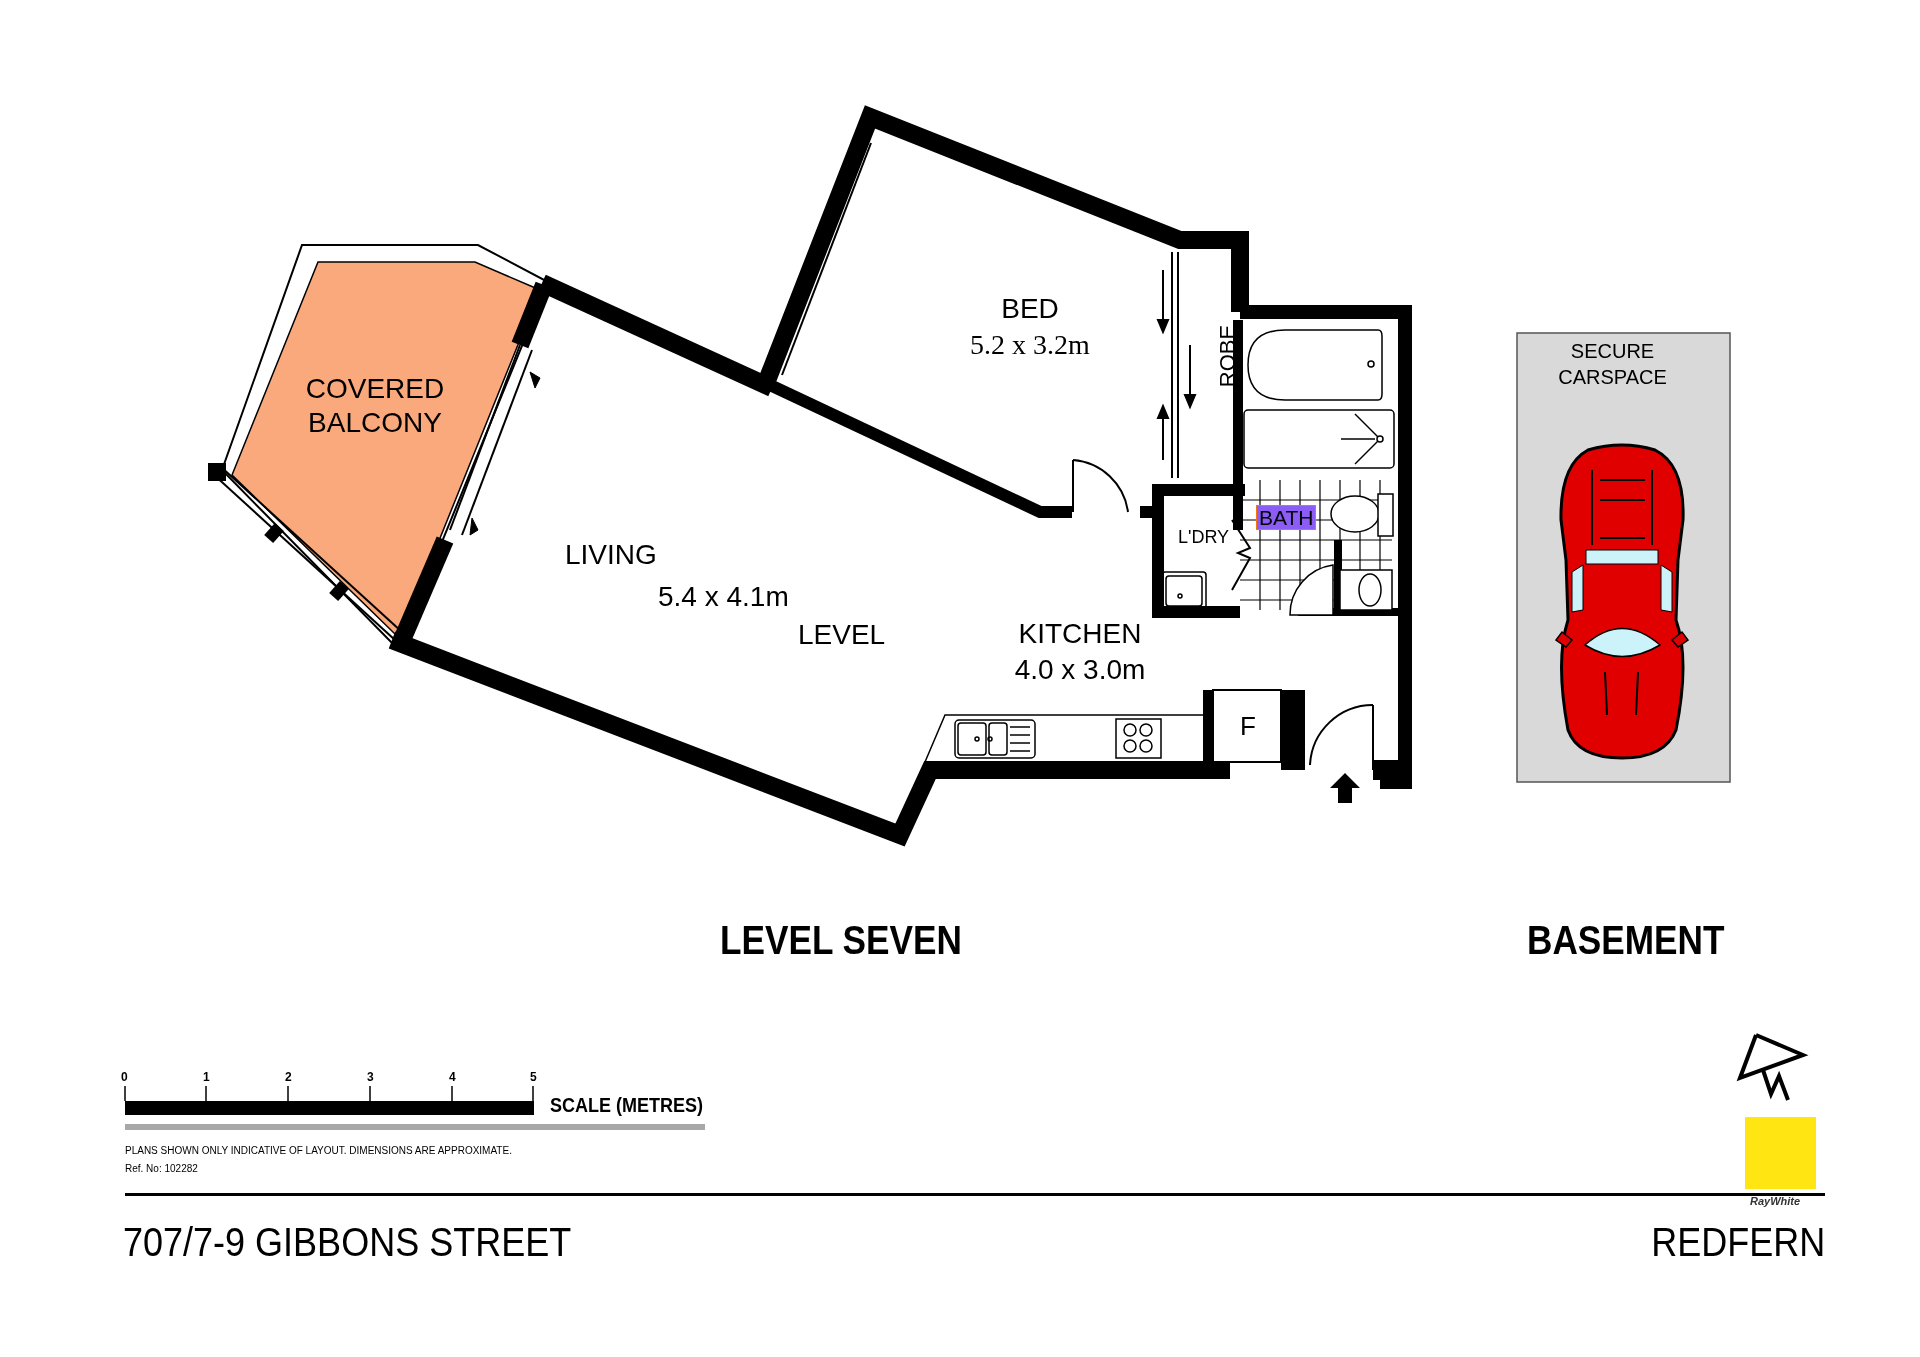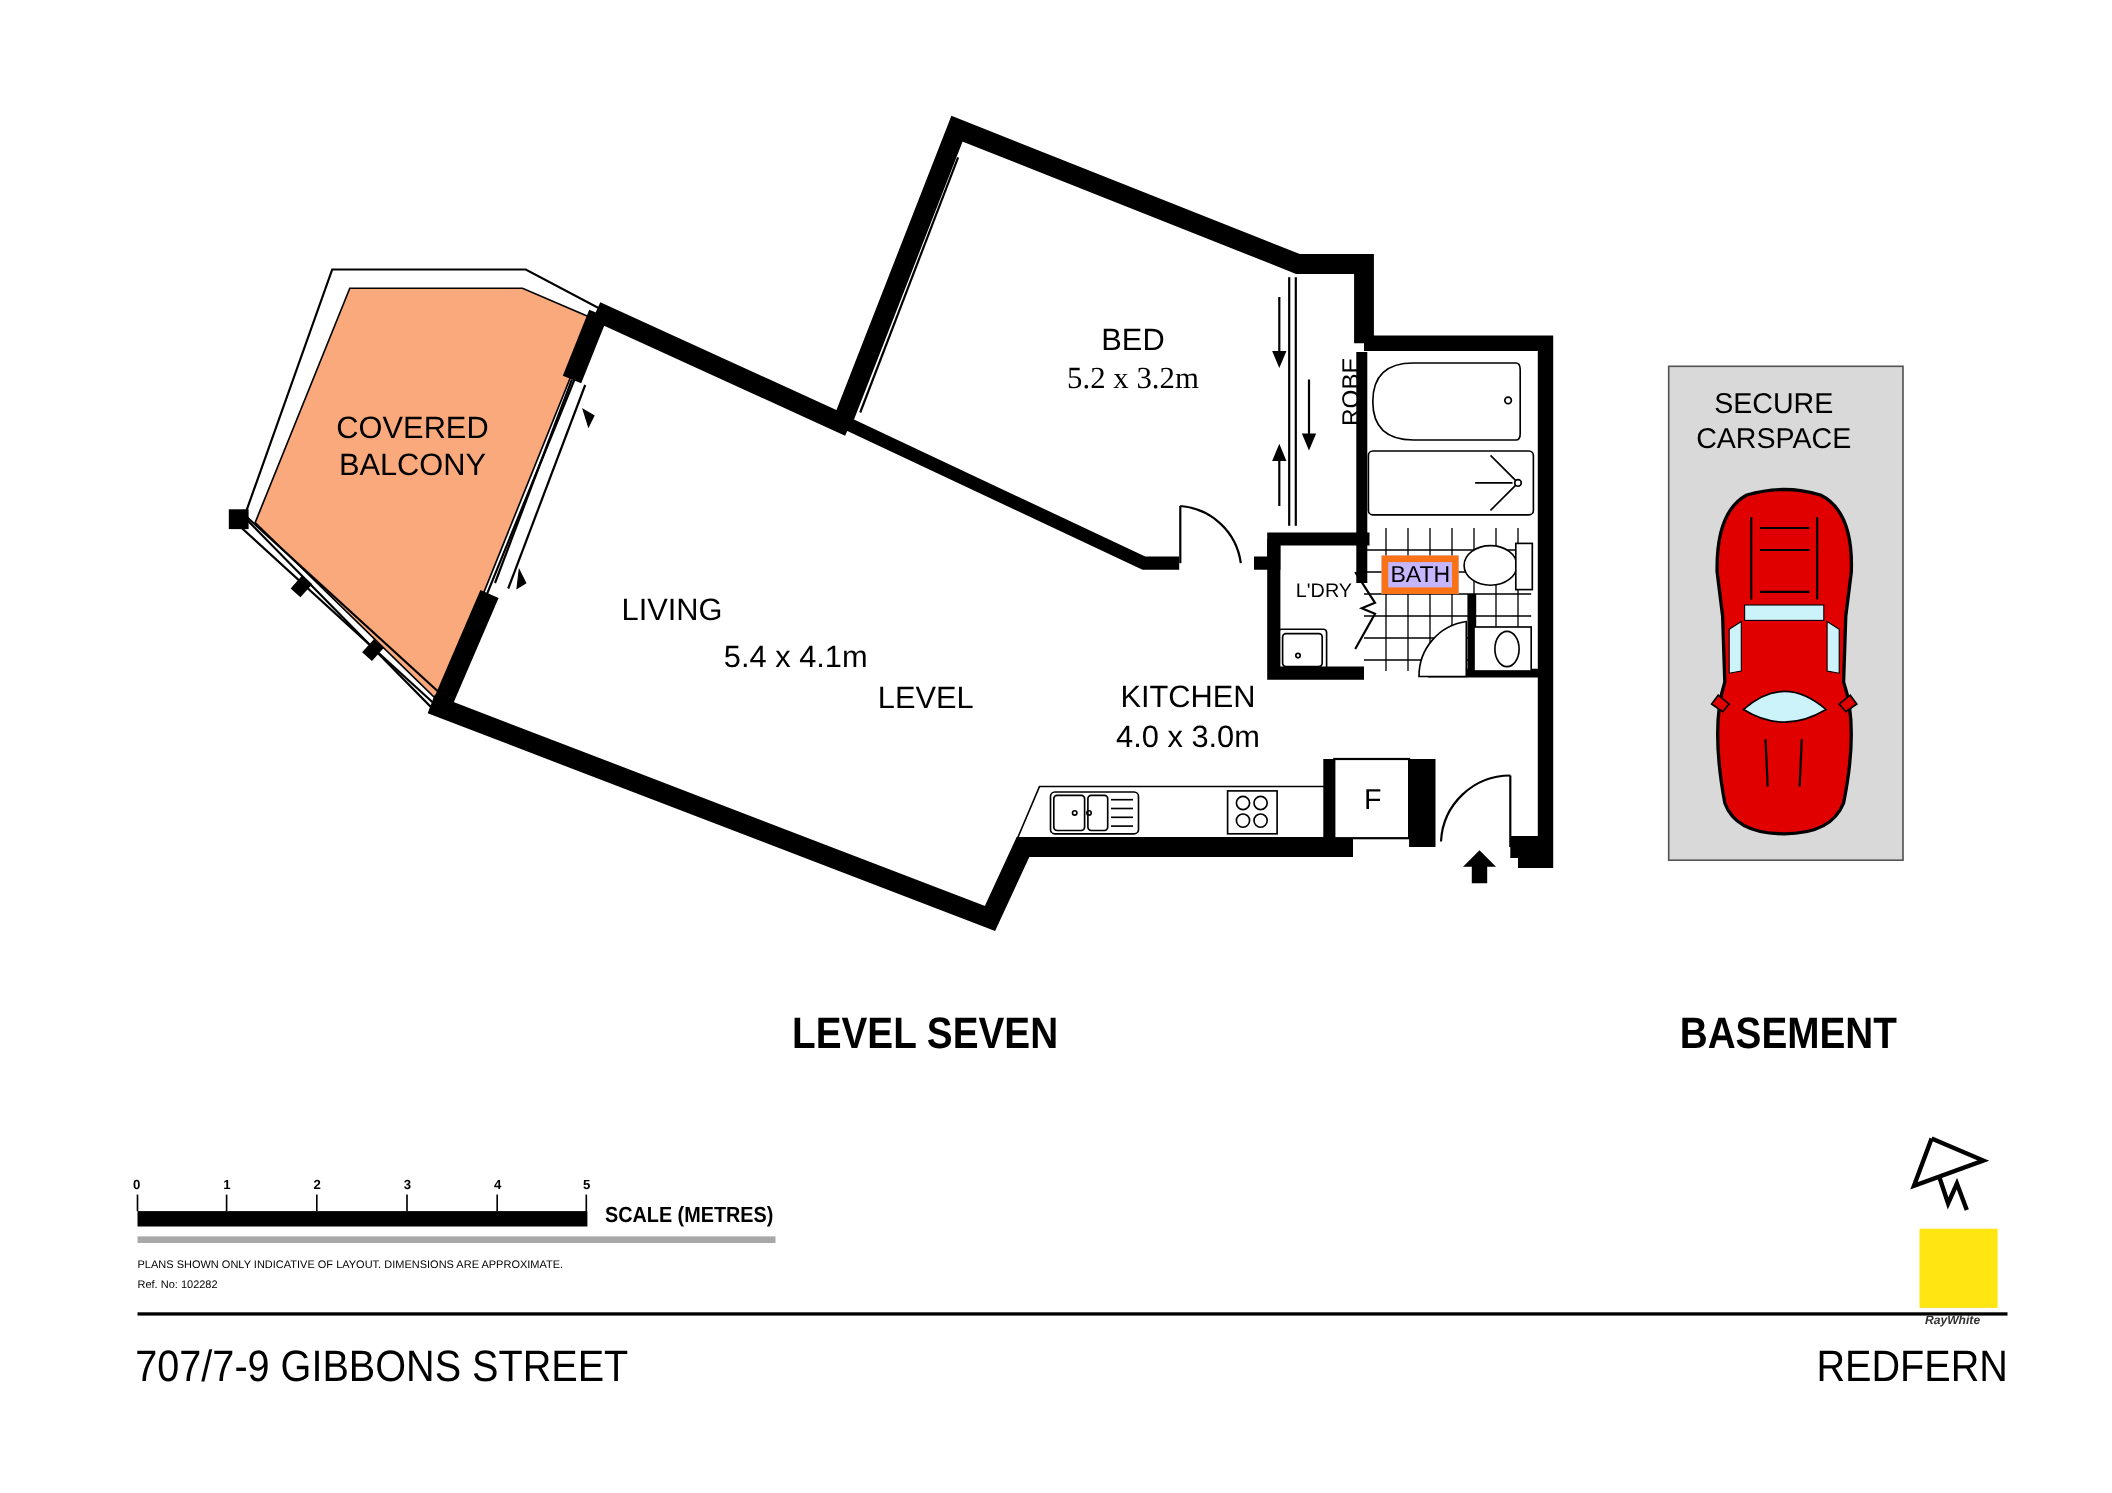--- a/index.html
+++ b/index.html
@@ -207,25 +207,25 @@
 
 <div class="lbl room" style="left:565px; top:541px;">LIVING</div>
 <div class="lbl room" style="left:658px; top:583px;text-align:center;">5.4 x 4.1m</div>
 <div class="lbl room" style="left:798px; top:621px;">LEVEL</div>
 
 <div class="lbl room" style="left:1000px; top:620px; width:160px;">
   <div>KITCHEN</div>
   <div style="margin-top:8px;">4.0 x 3.0m</div>
 </div>
 
-<div class="lbl" style="left:1256px; top:505px; font-size:21px; background:#c4b5fd; border:6px solid #f97316; padding:1px 2px;">BATH</div>
+<div class="lbl" style="left:1256px; top:505px; font-size:21px; background:#8b5cf6; border:1px solid #f97316; padding:1px 2px;">BATH</div>
 <div class="lbl" style="left:1178px; top:528px; font-size:18px;">L'DRY</div>
 <div class="lbl" style="left:1240px; top:713px; font-size:26px;">F</div>
 
-<div class="lbl room" style="left:1517px; top:353px; width:191px; font-size:26px;">
+<div class="lbl room" style="left:1517px; top:341px; width:191px; font-size:20px;">
   <div>SECURE</div>
   <div style="margin-top:6px;">CARSPACE</div>
 </div>
 
 <div class="lbl level" style="left:720px; top:920px;">LEVEL SEVEN</div>
 <div class="lbl level" style="left:1527px; top:920px;">BASEMENT</div>
 
 <div>
   <div class="lbl" style="left:121px; top:1071px; font-size:12px; font-weight:bold;">0</div>
   <div class="lbl" style="left:203px; top:1071px; font-size:12px; font-weight:bold;">1</div>

